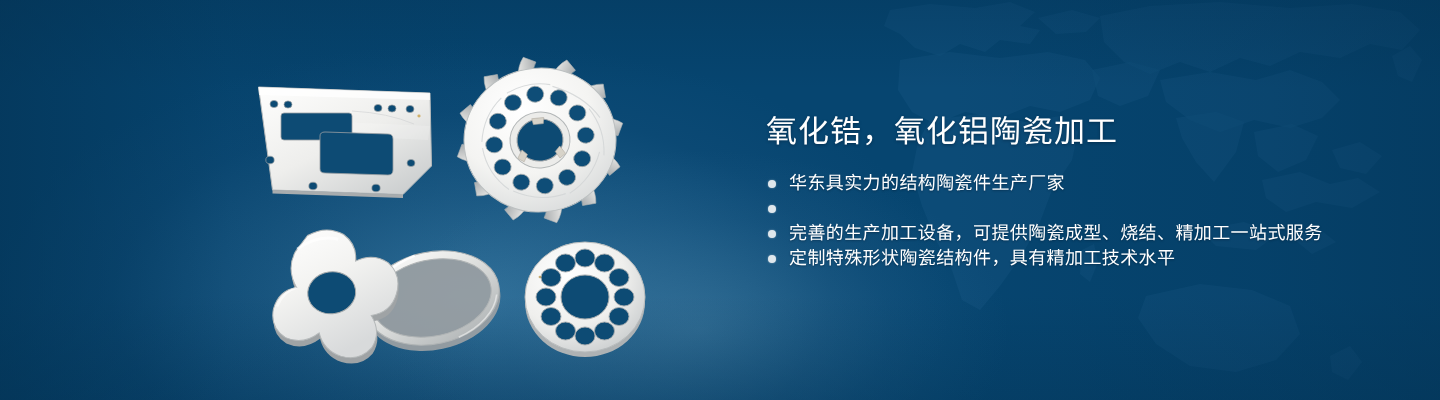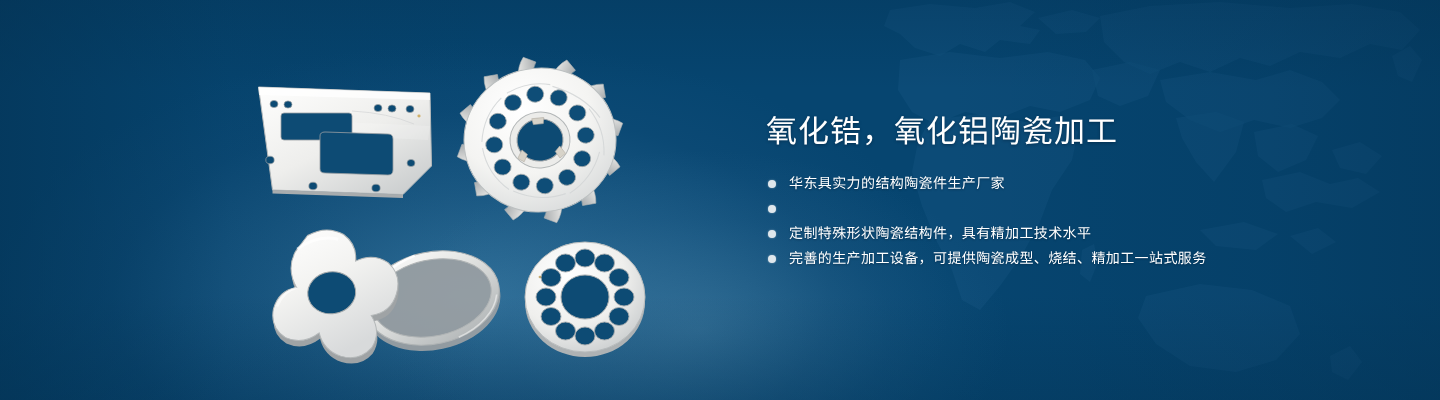--- a/index.html
+++ b/index.html
@@ -98,21 +98,21 @@
     width: 8px;
     height: 8px;
     border-radius: 50%;
     background: #dfe7ec;
     flex: 0 0 auto;
     margin-right: 13px;
     box-shadow: 0 0 2px rgba(255,255,255,0.45);
   }
   .bullet-text {
     color: #ffffff;
-    font-size: 14px;
+    font-size: 18px;
     line-height: 19px;
     letter-spacing: 0.4px;
     white-space: nowrap;
     text-shadow: 0 1px 2px rgba(0,18,36,0.40);
   }
 </style>
 </head>
 <body>
 
 <div class="banner">
@@ -355,22 +355,22 @@
     <ul class="bullets">
       <li class="bullet-item">
         <span class="bullet-dot"></span>
         <span class="bullet-text">华东具实力的结构陶瓷件生产厂家</span>
       </li>
       <li class="bullet-item">
         <span class="bullet-dot"></span>
       </li>
       <li class="bullet-item">
         <span class="bullet-dot"></span>
-        <span class="bullet-text">定制特殊形状陶瓷结构件，具有精加工技术水平</span>
+        <span class="bullet-text">完善的生产加工设备，可提供陶瓷成型、烧结、精加工一站式服务</span>
       </li>
       <li class="bullet-item">
         <span class="bullet-dot"></span>
-        <span class="bullet-text">完善的生产加工设备，可提供陶瓷成型、烧结、精加工一站式服务</span>
+        <span class="bullet-text">定制特殊形状陶瓷结构件，具有精加工技术水平</span>
       </li>
     </ul>
   </div>
 
 </div>
 
 </body></html>

